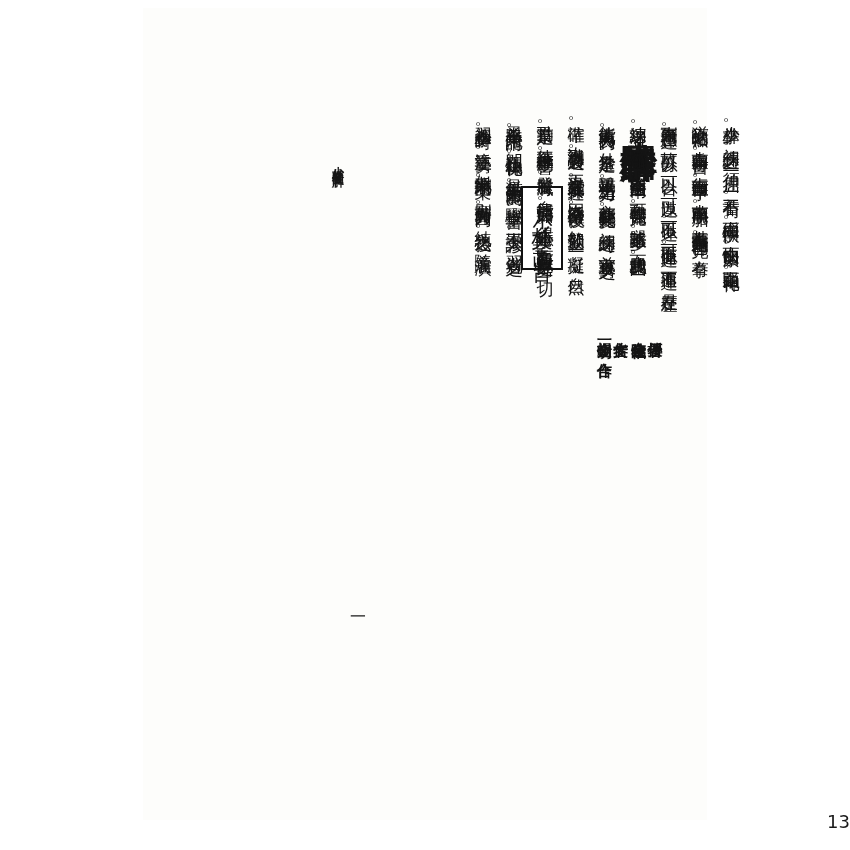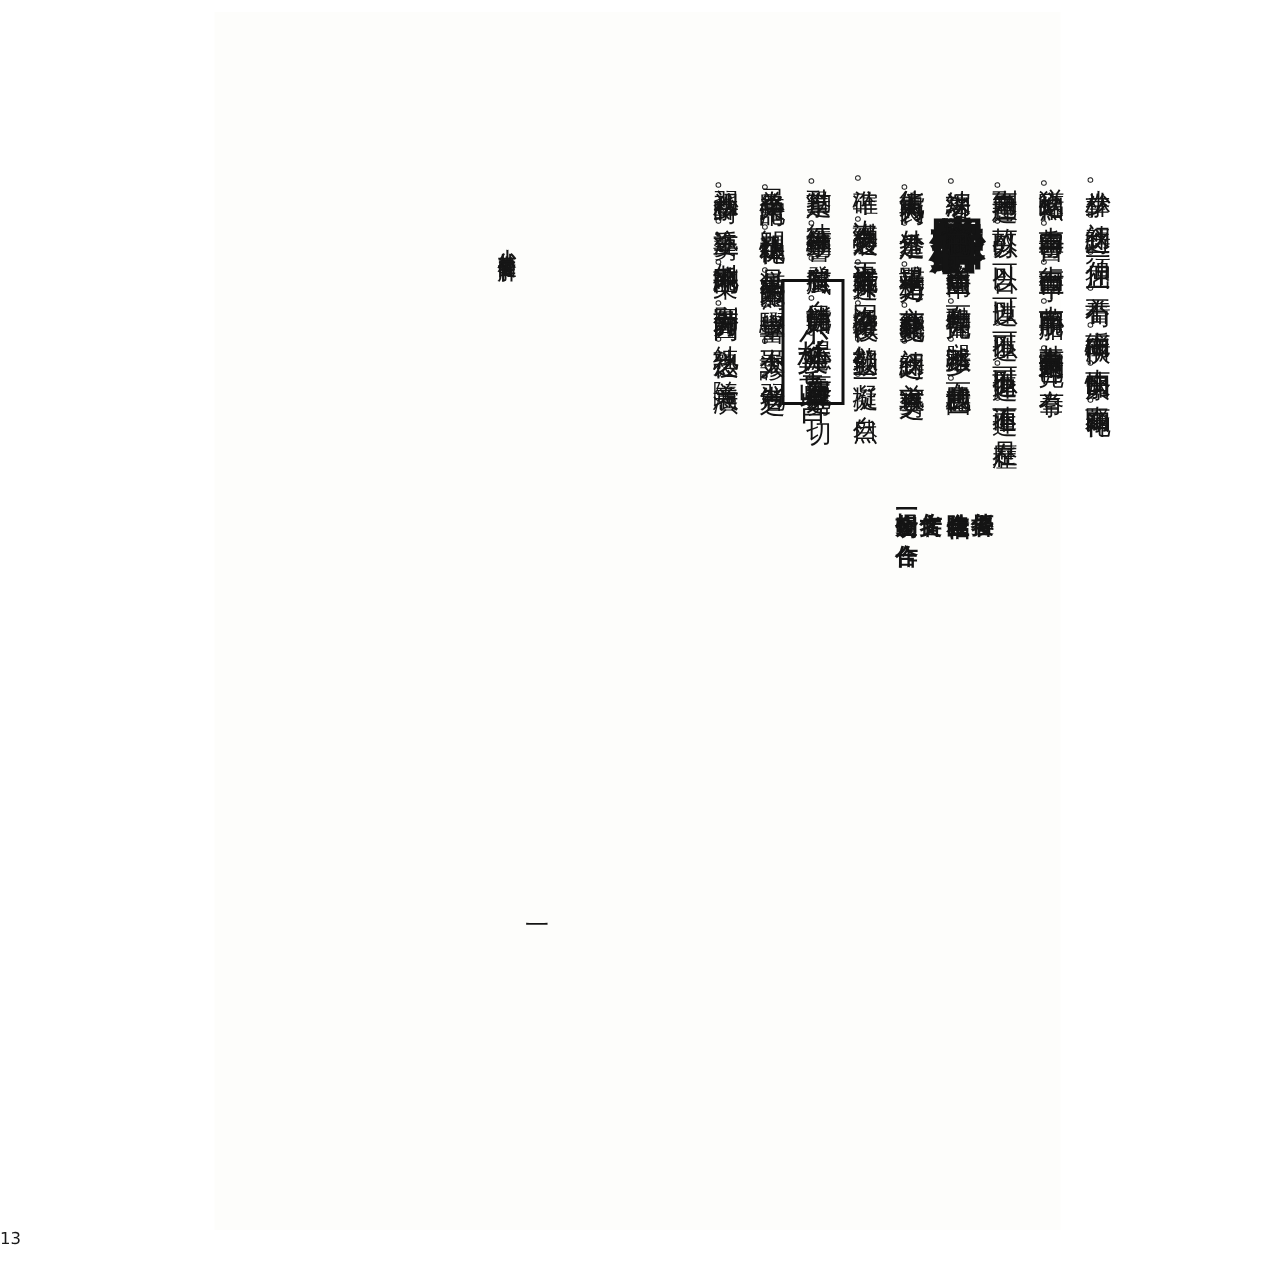--- a/index.html
+++ b/index.html
@@ -128,22 +128,22 @@
     font-size: 16px;
     color: #141414;
   }
 
   
   .folio {
     position: absolute;
     left: 0;
     right: 0;
     bottom: 18px;
-    text-align: left;
-    font-size: 11px;
+    text-align: right;
+    font-size: 18px;
     color: #1a1a1a;
     font-family: "DejaVu Sans", "Liberation Sans", sans-serif;
   }
 </style>
 </head>
 <body>
 
 <div id="page">
   <div class="paper">
 

